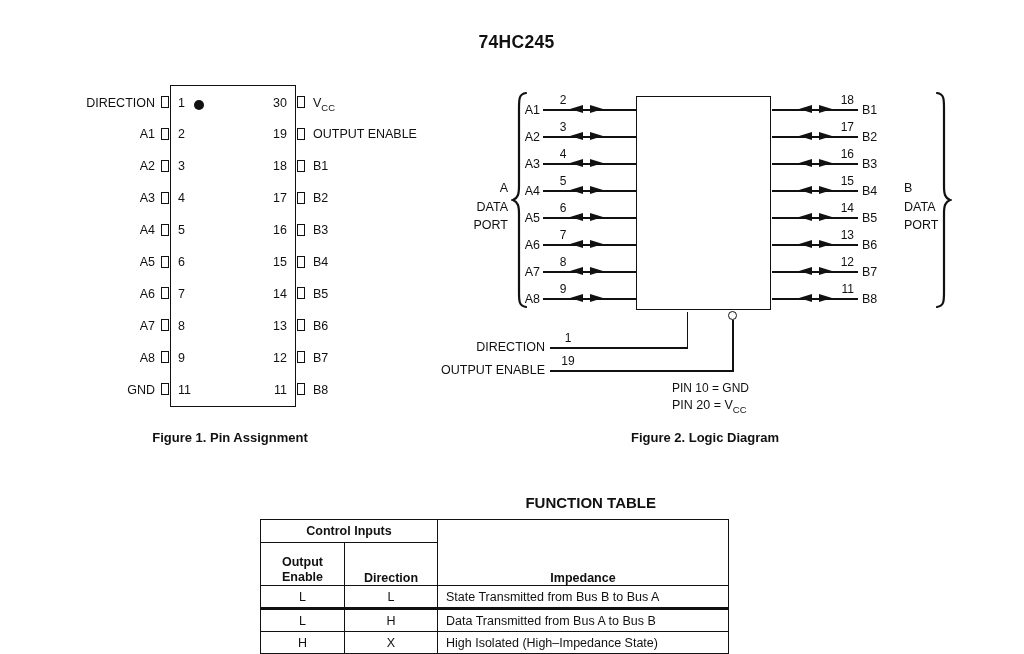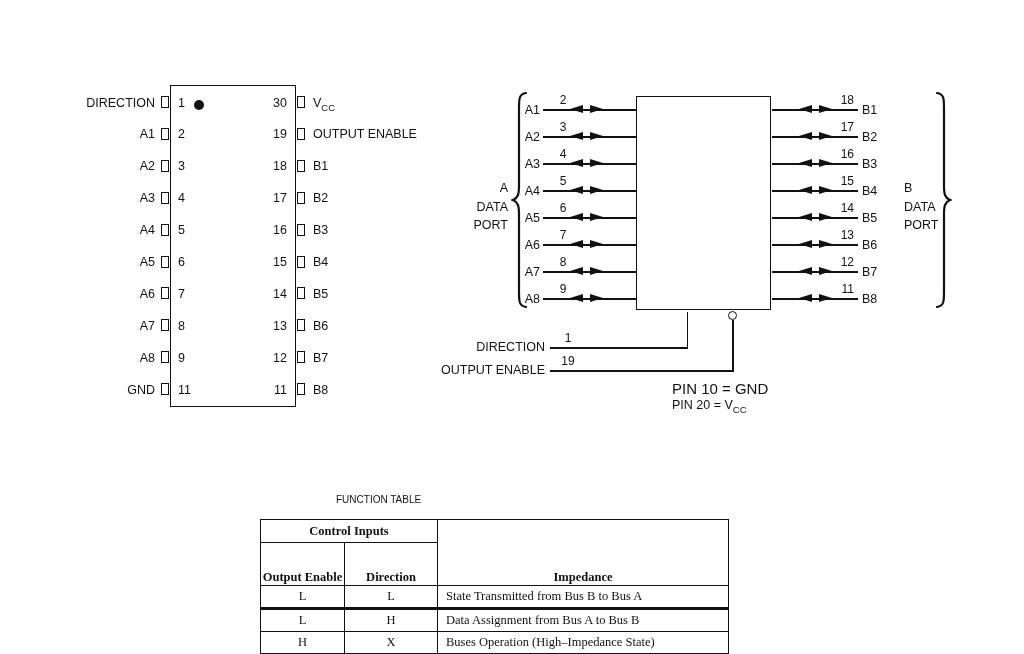--- a/index.html
+++ b/index.html
@@ -50,40 +50,41 @@
   .dir-label { left:400px; width:145px; top:340px; }
   .oe-label  { left:380px; width:165px; top:363px; }
   .ctl-num { position:absolute; font-size:12px; line-height:14px; text-align:center; }
   .dir-num { left:558px; width:20px; top:331px; }
   .oe-num  { left:556px; width:24px; top:354px; }
 
   sub { font-size:9.5px; }
 
   
   .ft-title { position:absolute; left:336px; top:494px; width:320px;
-              text-align:left; font-size:10px; font-weight:normal; }
+              text-align:right; font-size:15px; font-weight:bold; }
   table.ft {
     position:absolute; left:260px; top:519px;
     border-collapse:collapse; table-layout:fixed;
     font-size:12.5px; color:#111;
   }
-  table.ft th, table.ft td { border:1.5px solid #111; padding:0;font-family:Liberation Serif, serif; }
+  table.ft th, table.ft td { border:1.5px solid #111; padding:0; }
   th.ci  { height:22px; text-align:center; font-size:12.5px; }
   th.oeh { width:83px; height:42px; vertical-align:bottom; padding-bottom:5px; line-height:15px; font-size:12.5px; }
   th.dirh{ width:92px; vertical-align:bottom; padding-bottom:5px; font-size:12.5px; }
   th.oph { width:290px; vertical-align:bottom; padding-bottom:4px; text-align:center; font-size:12.5px; }
   table.ft td { height:21px; text-align:center; }
   table.ft td.opc { text-align:left; padding-left:8px; }
   tr.thick td { border-bottom-width:3px; }
 </style>
 </head>
 <body>
 
 <div class="page" id="page">
 
+  <div class="page-title">74HC245</div>
 
   <div class="chip-body"></div>
   <div class="pin1-dot"></div>
   <div id="fig1-rows">
       <div style="position: absolute; left: 20px; top: 94.5px; width: 135px; text-align: right; font-size: 12.5px; line-height: 16px; white-space: nowrap;">DIRECTION</div>
       <div style="position: absolute; left: 160.5px; top: 96px; width: 6px; height: 10px; border: 1.6px solid rgb(17, 17, 17); background: rgb(255, 255, 255);"></div>
       <div style="position: absolute; left: 178px; top: 94.5px; font-size: 12.5px; line-height: 16px; white-space: nowrap;">1</div>
       <div style="position: absolute; left: 20px; top: 126.4px; width: 135px; text-align: right; font-size: 12.5px; line-height: 16px; white-space: nowrap;">A1</div>
       <div style="position: absolute; left: 160.5px; top: 127.9px; width: 6px; height: 10px; border: 1.6px solid rgb(17, 17, 17); background: rgb(255, 255, 255);"></div>
       <div style="position: absolute; left: 178px; top: 126.4px; font-size: 12.5px; line-height: 16px; white-space: nowrap;">2</div>
@@ -135,20 +136,21 @@
       <div style="position: absolute; left: 265px; top: 317.8px; width: 22px; text-align: right; font-size: 12.5px; line-height: 16px; white-space: nowrap;">13</div>
       <div style="position: absolute; left: 296.5px; top: 319.3px; width: 6px; height: 10px; border: 1.6px solid rgb(17, 17, 17); background: rgb(255, 255, 255);"></div>
       <div style="position: absolute; left: 313px; top: 317.8px; font-size: 12.5px; line-height: 16px; white-space: nowrap;">B6</div>
       <div style="position: absolute; left: 265px; top: 349.7px; width: 22px; text-align: right; font-size: 12.5px; line-height: 16px; white-space: nowrap;">12</div>
       <div style="position: absolute; left: 296.5px; top: 351.2px; width: 6px; height: 10px; border: 1.6px solid rgb(17, 17, 17); background: rgb(255, 255, 255);"></div>
       <div style="position: absolute; left: 313px; top: 349.7px; font-size: 12.5px; line-height: 16px; white-space: nowrap;">B7</div>
       <div style="position: absolute; left: 265px; top: 381.6px; width: 22px; text-align: right; font-size: 12.5px; line-height: 16px; white-space: nowrap;">11</div>
       <div style="position: absolute; left: 296.5px; top: 383.1px; width: 6px; height: 10px; border: 1.6px solid rgb(17, 17, 17); background: rgb(255, 255, 255);"></div>
       <div style="position: absolute; left: 313px; top: 381.6px; font-size: 12.5px; line-height: 16px; white-space: nowrap;">B8</div>
     </div>
+  <div class="caption cap1">Figure 1. Pin Assignment</div>
 
   <div class="logic-box"></div>
 
   <svg class="brace" style="left:511px; top:91px;" width="18" height="218" viewBox="0 0 18 218">
     <path d="M 15 2 C 8 3 8 8 8 17 L 8 95 C 8 103 7 107 2 109 C 7 111 8 115 8 123 L 8 201 C 8 210 8 215 15 216" fill="none" stroke="#111" stroke-width="2.2" stroke-linecap="round"></path>
   </svg>
   <svg class="brace" style="left:934px; top:91px;" width="18" height="218" viewBox="0 0 18 218">
     <g transform="translate(18,0) scale(-1,1)">
       <path d="M 15 2 C 8 3 8 8 8 17 L 8 95 C 8 103 7 107 2 109 C 7 111 8 115 8 123 L 8 201 C 8 210 8 215 15 216" fill="none" stroke="#111" stroke-width="2.2" stroke-linecap="round"></path>
     </g>
@@ -253,24 +255,25 @@
   <div class="hline" style="left:550px; top:370px; width:184px;"></div>
   <div class="vline" style="left:732.4px; top:320px; height:51px;"></div>
   <div class="bubble"></div>
 
   <div class="ctl-label dir-label">DIRECTION</div>
   <div class="ctl-num dir-num">1</div>
   <div class="ctl-label oe-label">OUTPUT ENABLE</div>
   <div class="ctl-num oe-num">19</div>
 
   <div id="fig2-notes">
-      <div style="position: absolute; left: 672px; top: 381px; line-height: 15px; font-size: 15px; white-space: nowrap;">PIN 10 = GND</div>
+      <div style="position: absolute; left: 672px; top: 381px; line-height: 15px; font-size: 12px; white-space: nowrap;">PIN 10 = GND</div>
       <div style="position: absolute; left: 672px; top: 398px; line-height: 15px; font-size: 12.5px; white-space: nowrap;">PIN 20 = V<sub>CC</sub></div>
     </div>
 
+  <div class="caption cap2">Figure 2. Logic Diagram</div>
 
   <div class="ft-title">FUNCTION TABLE</div>
   <table class="ft">
     <thead>
       <tr>
         <th colspan="2" class="ci">Control Inputs</th>
         <th rowspan="2" class="oph">Impedance</th>
       </tr>
       <tr>
         <th class="oeh">Output Enable</th>
@@ -279,23 +282,23 @@
     </thead>
     <tbody id="ft-body">
         <tr class="thick">
           <td>L</td>
           <td>L</td>
           <td class="opc">State Transmitted from Bus B to Bus A</td>
         </tr>
         <tr>
           <td>L</td>
           <td>H</td>
-          <td class="opc">Data Assignment from Bus A to Bus B</td>
+          <td class="opc">Data Transmitted from Bus A to Bus B</td>
         </tr>
         <tr>
           <td>H</td>
           <td>X</td>
-          <td class="opc">Buses Operation (High–Impedance State)</td>
+          <td class="opc">High Isolated (High–Impedance State)</td>
         </tr>
       </tbody>
   </table>
 
 </div>
 
 </body></html>

